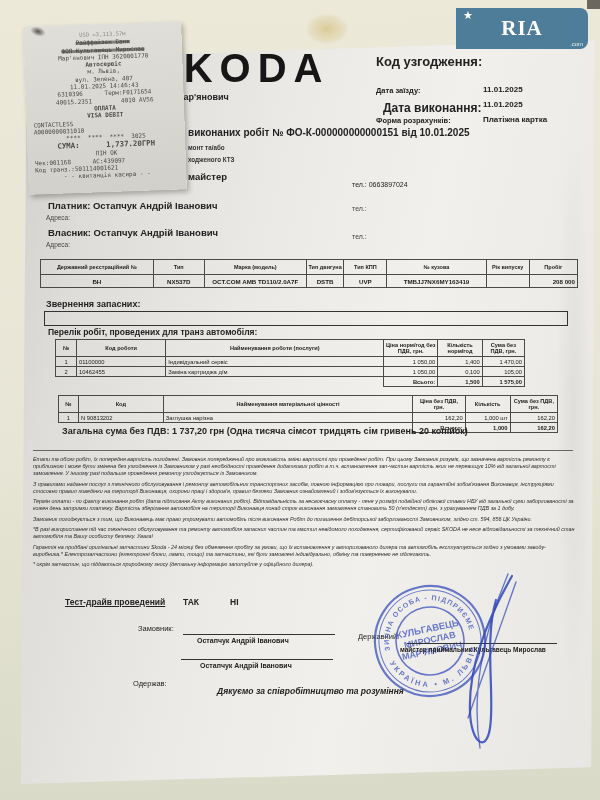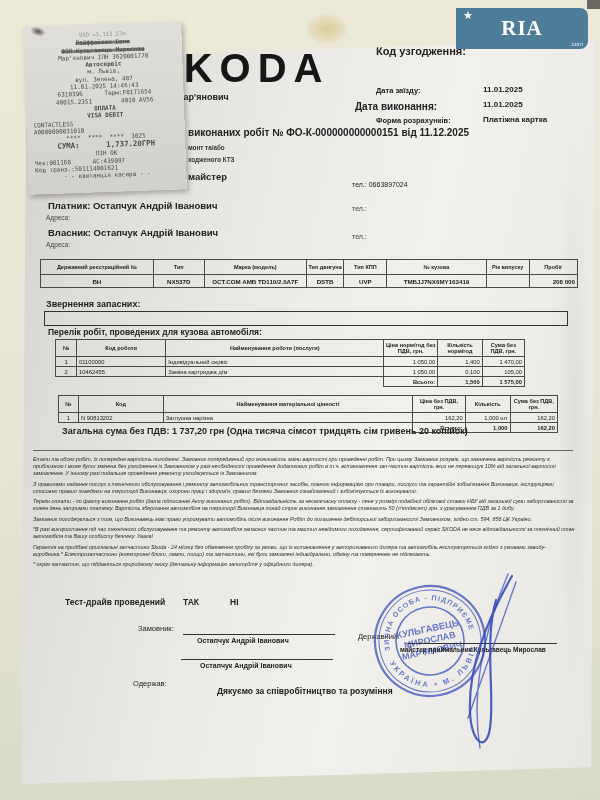--- a/index.html
+++ b/index.html
@@ -6,21 +6,21 @@
   body{width:600px;height:800px;overflow:hidden;background:#e9e7d7;font-family:"Liberation Sans",sans-serif}
   .abs{position:absolute}
   .scene{position:absolute;inset:0;background:linear-gradient(178deg,#ece9d9 0%,#e7e5d5 55%,#d9dac7 100%)}
   .paper{left:15px;top:35px;width:582px;height:755px;
     background:linear-gradient(102deg,#cfcecb 0%,#dddcd9 14%,#eae9e6 38%,#f1f0ed 62%,#e7e6e2 100%);
     clip-path:polygon(2% 3.2%, 99.6% 0.7%, 99% 97%, 1% 99.2%);color:#222}
   .shade{left:0;top:0;width:100%;height:100%;pointer-events:none;
     background:radial-gradient(closest-side at 12% 6%,rgba(0,0,0,.10),transparent 70%),
                radial-gradient(closest-side at 96% 50%,rgba(0,0,0,.05),transparent 75%)}
   .b{font-weight:bold}
-  .i{}
+  .i{font-style:italic}
   table{border-collapse:collapse;table-layout:fixed}
   th,td{border:1px solid #4a4a4a;padding:0 1px;text-align:center;vertical-align:middle;overflow:hidden;white-space:nowrap}
   .vt th{font-size:5.5px;font-weight:bold;line-height:1.15;height:14px;white-space:normal}
   .vt td{font-size:6.2px;font-weight:bold;height:12px}
   .wt th{font-size:5.6px;font-weight:bold;line-height:1.1;height:16px;white-space:normal}
   .wt td{font-size:5.8px;height:9px}
   .ghost{border:none!important;background:transparent}
   .cl{text-align:left;padding-left:2px}
   .cr{text-align:right;padding-right:2px}
   .receipt{left:26px;top:24px;width:158px;height:161px;transform:rotate(-2deg);z-index:5;
@@ -57,30 +57,30 @@
 <div class="scene">
 
   <div class="abs stain1"></div>
   <div class="abs stain2"></div>
   <div class="abs corner"></div>
 
   <div class="abs paper">
     <div class="abs shade"></div>
 
     <div class="abs b" style="left:135px;top:11px;font-size:40px;letter-spacing:7px;color:#161616">ŠKODA</div>
-    <div class="abs b" style="left:361px;top:10px;font-size:11px">Код узгодження:</div>
+    <div class="abs b" style="left:361px;top:19px;font-size:13px">Код узгодження:</div>
     <div class="abs b" style="left:361px;top:51px;font-size:7.5px">Дата заїзду:</div>
     <div class="abs" style="left:468px;top:50px;font-size:8px;font-weight:bold">11.01.2025</div>
-    <div class="abs b" style="left:340px;top:66px;font-size:10px">Дата виконання:</div>
+    <div class="abs b" style="left:368px;top:66px;font-size:12px">Дата виконання:</div>
     <div class="abs" style="left:468px;top:65px;font-size:8px;font-weight:bold">11.01.2025</div>
     <div class="abs b" style="left:361px;top:81px;font-size:7.5px">Форма розрахунків:</div>
     <div class="abs" style="left:468px;top:80px;font-size:8px;font-weight:bold">Платіжна картка</div>
 
     <div class="abs b" style="left:161px;top:57px;font-size:9px">Мар'янович</div>
-    <div class="abs b" style="left:173px;top:92px;font-size:10px">виконаних робіт № ФО-К-000000000000151 від 11.12.2025</div>
+    <div class="abs b" style="left:173px;top:92px;font-size:10px">виконаних робіт № ФО-К-000000000000151 від 10.01.2025</div>
     <div class="abs b" style="left:173px;top:109px;font-size:6.3px;color:#333">монт та/або</div>
     <div class="abs b" style="left:173px;top:121px;font-size:6.3px;color:#333">ходженого КТЗ</div>
     <div class="abs b" style="left:173px;top:136px;font-size:9.5px">майстер</div>
     <div class="abs" style="left:337px;top:146px;font-size:7px">
       <span>тел.:</span>
       <span>0663897024</span>
     </div>
 
     <div class="abs b" style="left:33px;top:165px;font-size:9.5px">
       <span>Платник:</span>
@@ -127,21 +127,21 @@
             <td>TMBJJ7NX6MY163419</td>
         <td></td>
             <td class="cr">208 000</td>
       </tr>
     </tbody>
       </table>
 
     <div class="abs b" style="left:31px;top:264px;font-size:9px">Звернення запасних:</div>
     <div class="abs" style="left:29px;top:276px;width:522px;height:13px;border:1.5px solid #333"></div>
 
-    <div class="abs b" style="left:33px;top:292px;font-size:8.5px">Перелік робіт, проведених для кузова автомобіля:</div>
+    <div class="abs b" style="left:33px;top:292px;font-size:8.5px">Перелік робіт, проведених для транз автомобіля:</div>
     <table class="abs wt" style="left:40px;top:304px;width:470px">
       <colgroup>
           <col style="width:4.5%">
           <col style="width:19%">
           <col style="width:46.5%">
         <col style="width:11.5%">
           <col style="width:9.5%">
           <col style="width:9%">
         </colgroup>
       <tbody>
@@ -224,21 +224,21 @@
     <div class="abs terms" style="left:18px;top:421px;width:542px">
       <p>Етапи та обсяг робіт, їх попередня вартість погоджені. Замовник попереджений про можливість зміни вартості при проведенні робіт. При цьому Замовник розуміє, що зазначена вартість ремонту є приблизною і може бути змінена без узгодження із Замовником у разі необхідності проведення додаткових робіт в т.ч. встановлення зап-частин вартість яких не перевищує 10% від загальної вартості замовлення. У іншому разі подальше проведення ремонту узгоджується із Замовником.</p>
       <p>З правилами надання послуг з технічного обслуговування і ремонту автомобільних транспортних засобів, повною інформацією про товари, послуги та гарантійні зобов'язання Виконавця, інструкціями стосовно правил поведінки на території Виконавця, охорони праці і здоров'я, правил безпеки Замовник ознайомлений і зобов'язується їх виконувати.</p>
       <p>Термін оплати - по факту виконання робіт (дата підписання Акту виконаних робіт). Відповідальність за несвоєчасну оплату - пеня у розмірі подвійної облікової ставки НБУ від загальної суми заборгованості за кожен день затримки платежу. Вартість зберігання автомобіля на території Виконавця понад строк виконання замовлення становить 50 (п'ятдесят) грн. з урахуванням ПДВ за 1 добу.</p>
       <p>Замовник погоджується з тим, що Виконавець має право утримувати автомобіль після виконання Робіт до погашення дебіторської заборгованості Замовником, згідно ст. 594, 856 ЦК України.</p>
       <p>*В разі використання під час технічного обслуговування та ремонту автомобіля запасних частин та мастил невідомого походження, сертифікований сервіс SKODA не несе відповідальності за технічний стан автомобіля та Вашу особисту безпеку. Увага!</p>
       <p>Гарантія на придбані оригінальні запчастини Skoda - 24 місяці без обмеження пробігу за умови, що їх встановлення у авторизованого дилера та автомобіль експлуатується згідно з умовами заводу-виробника.* Електрозапчастини (електронні блоки, лампи, тощо) та запчастини, які були замовлені індивідуально, обміну та поверненню не підлягають.</p>
       <p>* окрім запчастин, що піддаються природному зносу (детальну інформацію запитуйте у офіційного дилера).</p>
     </div>
 
-    <div class="abs b" style="left:50px;top:562px;font-size:8.5px;">Тест-драйв проведений</div>
+    <div class="abs b" style="left:50px;top:562px;font-size:8.5px;text-decoration:underline">Тест-драйв проведений</div>
     <div class="abs b" style="left:168px;top:562px;font-size:8.5px">ТАК</div>
     <div class="abs b" style="left:215px;top:562px;font-size:8.5px">НІ</div>
 
     <div class="abs" style="left:123px;top:589px;font-size:7.5px">Замовник:</div>
     <div class="abs sigline" style="left:168px;top:599px;width:152px"></div>
     <div class="abs b" style="left:182px;top:602px;font-size:7px">Остапчук Андрій Іванович</div>
 
     <div class="abs" style="left:118px;top:644px;font-size:7.5px">Одержав:</div>
     <div class="abs sigline" style="left:166px;top:624px;width:152px"></div>
     <div class="abs b" style="left:185px;top:627px;font-size:7px">Остапчук Андрій Іванович</div>

